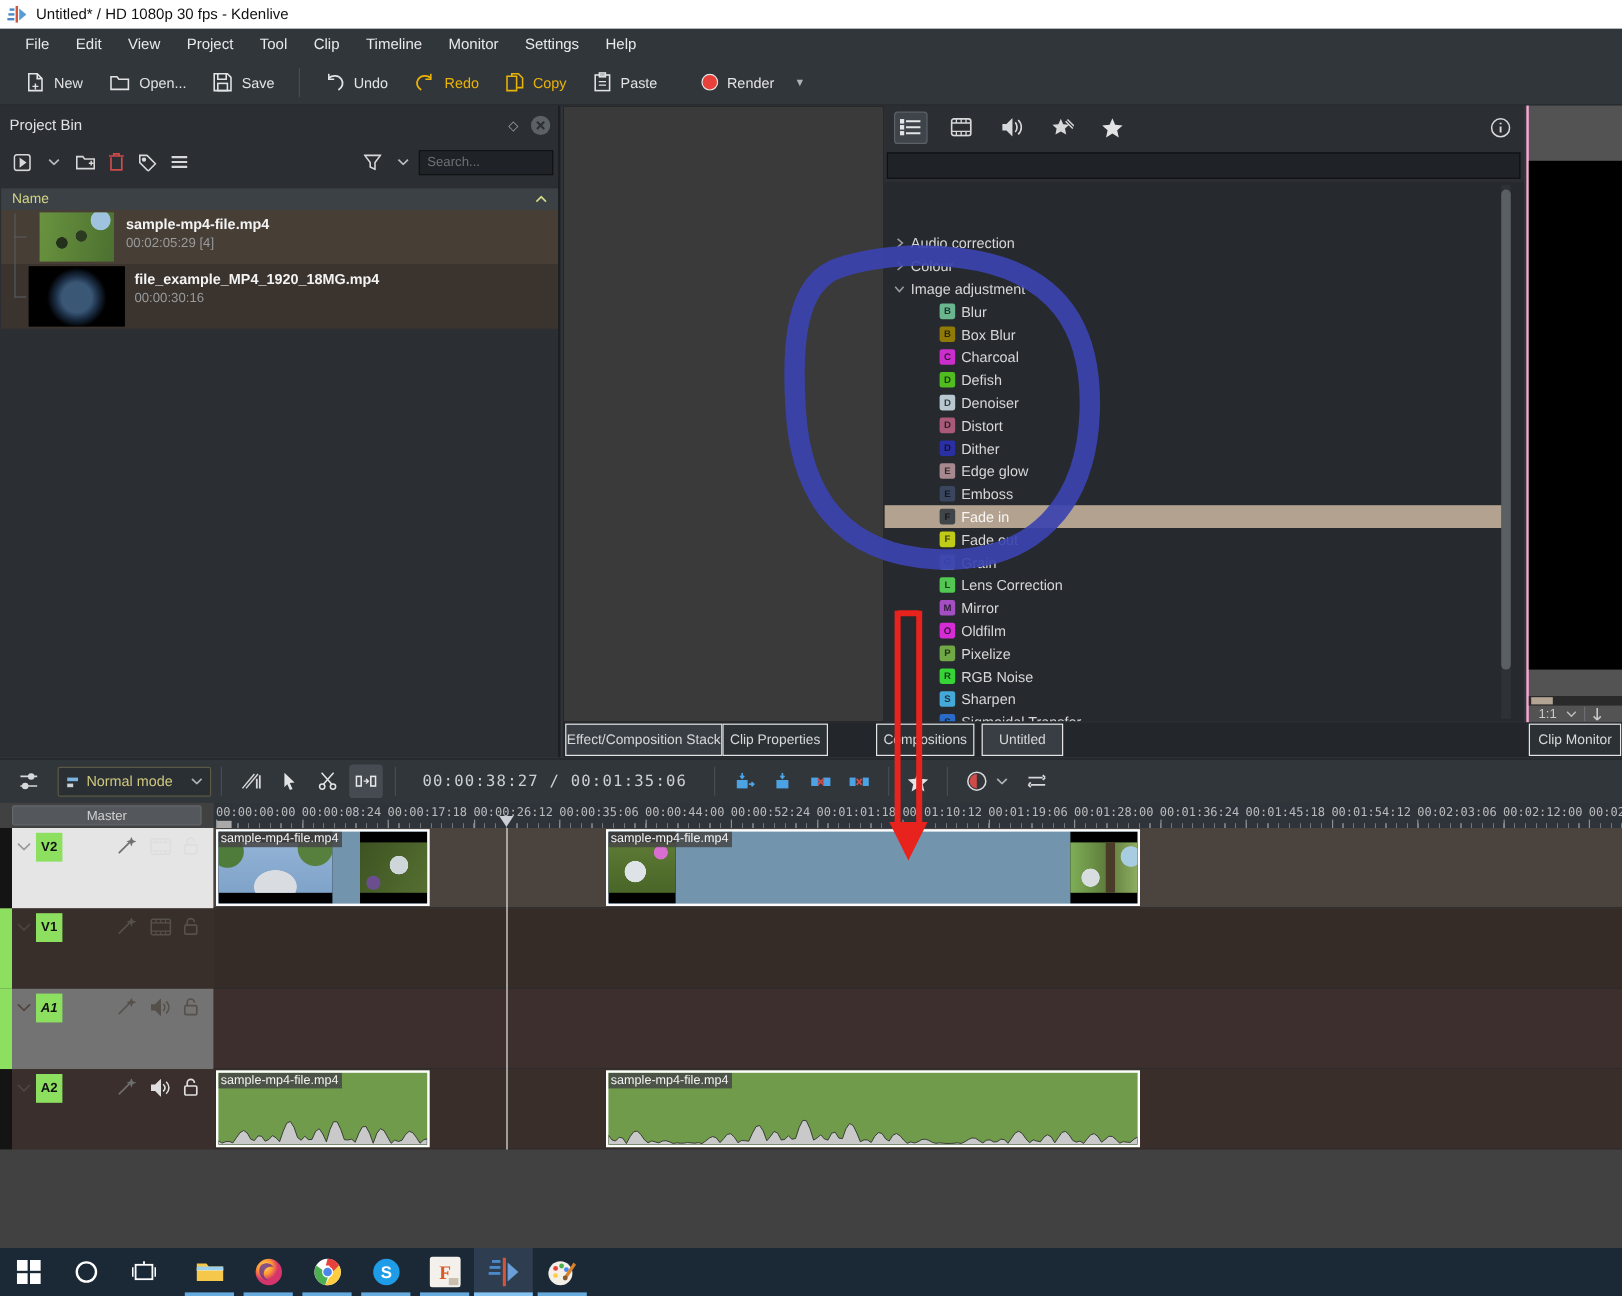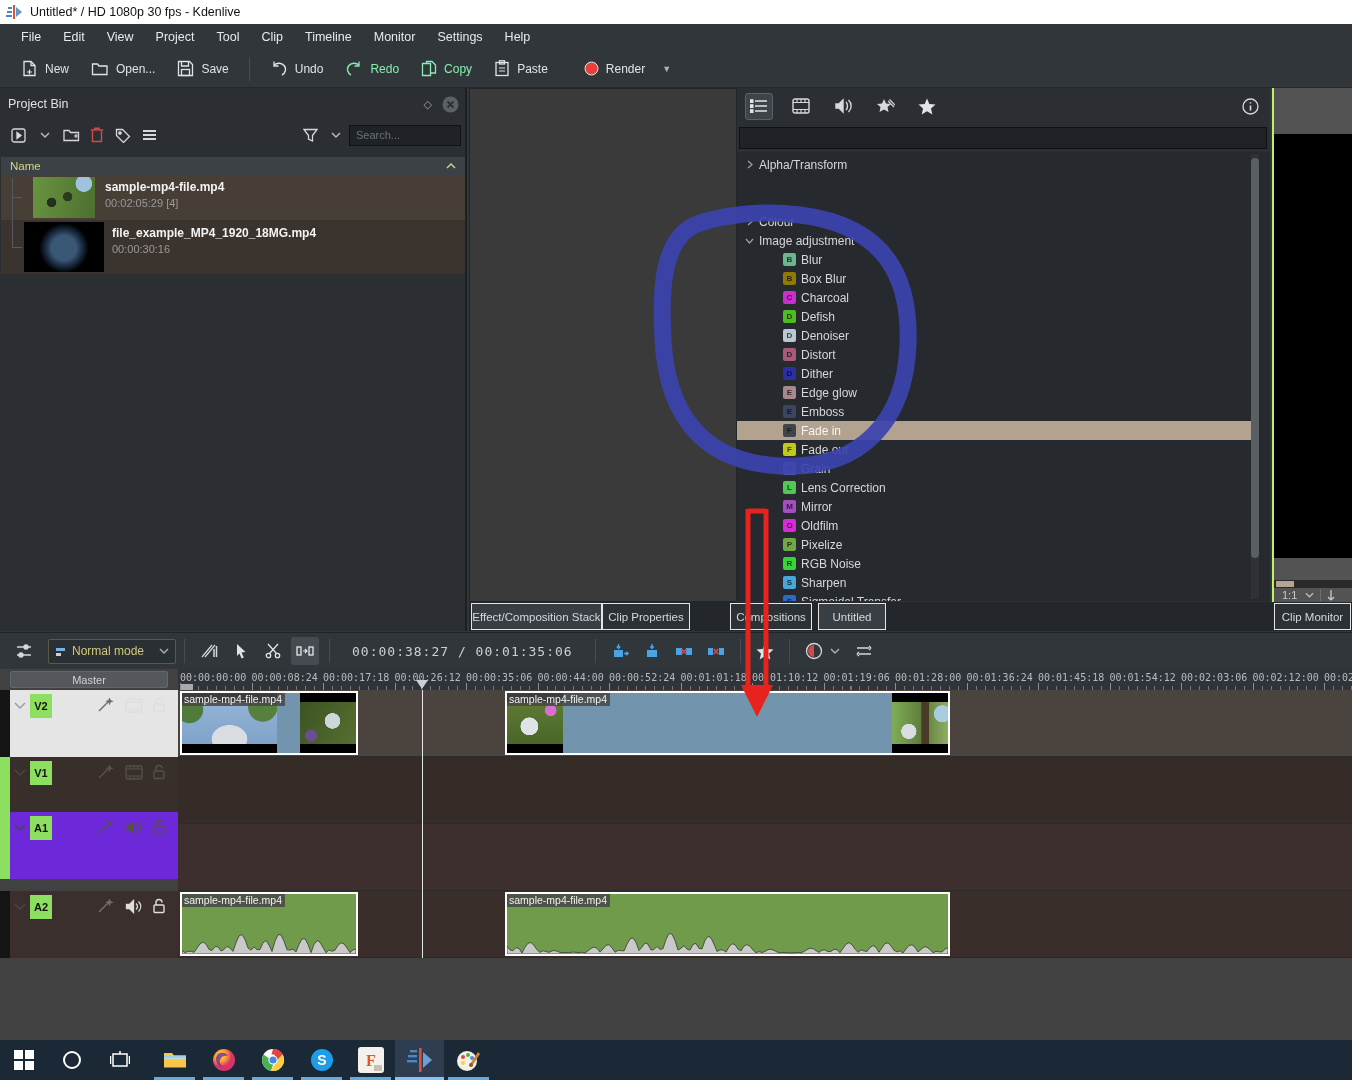--- a/index.html
+++ b/index.html
@@ -11,21 +11,21 @@
   
   .titlebar{left:0;top:0;width:1352px;height:24px;background:#ffffff;color:#111;
             display:flex;align-items:center;gap:8px;padding-left:6px;box-sizing:border-box;font-size:12.5px;}
   
   .menubar{left:0;top:24px;width:1352px;height:26px;background:#31363b;display:flex;align-items:center;padding-left:10px;box-sizing:border-box;}
   .menu-item{padding:0 11px;font-size:12.5px;color:#e8e9ea;line-height:26px;}
   
   .toolbar{left:0;top:50px;width:1352px;height:38px;background:#31363b;border-bottom:1px solid #24282c;
            display:flex;align-items:center;padding-left:10px;box-sizing:border-box;}
   .tbtn{display:flex;align-items:center;gap:7px;padding:0 11px;height:30px;color:#e2e3e4;font-size:12px;}
-  .tbtn.dis{color:#86efac;}
+  .tbtn.dis{color:#eab308;}
   .tbtn svg{stroke:currentColor;}
   .tsep{width:1px;height:24px;background:#474c51;margin:0 9px;}
   .chev{font-size:9px;color:#aeb2b6;}
 
   
   .bin{left:0;top:88px;width:467px;height:543px;background:#2b2f33;border-right:2px solid #1d2023;box-sizing:border-box;}
   .bin-title{left:0;top:90px;width:467px;height:28px;display:flex;align-items:center;padding:0 8px;box-sizing:border-box;font-size:12.5px;color:#dfe0e1;}
   .bin-tools{left:0;top:120px;width:467px;height:30px;display:flex;align-items:center;}
   .ibtn{width:26px;height:24px;display:flex;align-items:center;justify-content:center;}
   .bin-search{width:112px;height:21px;background:#1f2327;border:1px solid #101214;color:#9aa0a5;font-size:11px;
@@ -61,21 +61,21 @@
   .fx-row.sel{background:#b2a28f;color:#f7f6f4;}
   .fx-exp{position:absolute;left:8px;top:5px;}
   .fx-cat-label{position:absolute;left:22px;}
   .fx-chip{position:absolute;left:46px;top:3px;width:13px;height:13px;border-radius:2px;
            display:flex;align-items:center;justify-content:center;font-size:8px;font-weight:bold;color:rgba(10,10,10,.75);}
   .fx-item-label{position:absolute;left:64px;}
   .fx-scroll{position:absolute;left:514px;top:2px;width:8px;height:445px;background:#2e3236;}
   .fx-thumb{position:absolute;left:0;top:4px;width:8px;height:400px;background:#5a5f64;border-radius:4px;}
 
   
-  .mstrip{left:1272px;top:88px;width:80px;height:514px;background:#535353;border-left:2px solid #bef264;box-sizing:border-box;}
+  .mstrip{left:1272px;top:88px;width:80px;height:514px;background:#535353;border-left:2px solid #f9a8d4;box-sizing:border-box;}
   .mstrip .black{position:absolute;left:0;top:46px;width:80px;height:424px;background:#000;}
   .mstrip .zbar{position:absolute;left:0;top:492px;width:80px;height:8px;background:#2a2a2a;}
   .mstrip .zchip{position:absolute;left:2px;top:493px;width:18px;height:6px;background:#b3a494;}
   .mstrip .ctrl{position:absolute;left:0;top:500px;width:80px;height:14px;display:flex;align-items:center;font-size:11px;color:#c8c9ca;}
 
   
   .tabrow{left:469px;top:602px;width:883px;height:29px;background:#23272b;}
   .tab{position:absolute;top:1px;height:27px;border:1px solid #e5e5e5;box-sizing:border-box;display:flex;align-items:center;justify-content:center;
        font-size:11.5px;color:#d7d8d9;background:#2c3136;}
   .tab.act{background:#383e44;}
@@ -374,25 +374,25 @@
             <circle cx="8.5" cy="8.5" r="7.5"></circle>
             <path d="M8.5 7.5 v5 M8.5 4.2 v1.4" stroke-width="1.6"></path>
           </svg>
         </span>
     </div>
     <div class="fx-search"></div>
     <div class="fx-tree" id="fx-tree">
       <div class="fx-scroll">
           <div class="fx-thumb"></div>
         </div>
-    <div class="fx-row" style="top: 3px;">
+        <div class="fx-row" style="top: 41px;">
           <svg class="fx-exp" width="9" height="9" viewBox="0 0 9 9" fill="none" stroke="#9a9ea2" stroke-width="1.3">
             <path d="M3 1 L7 4.5 L3 8"></path>
           </svg>
-          <span class="fx-cat-label">Alpha/Transform</span>
+          <span class="fx-cat-label">Audio correction</span>
         </div>
         <div class="fx-row" style="top: 60px;">
           <svg class="fx-exp" width="9" height="9" viewBox="0 0 9 9" fill="none" stroke="#9a9ea2" stroke-width="1.3">
             <path d="M3 1 L7 4.5 L3 8"></path>
           </svg>
           <span class="fx-cat-label">Colour</span>
         </div>
         <div class="fx-row" style="top: 79px;">
           <svg class="fx-exp" width="9" height="9" viewBox="0 0 9 9" fill="none" stroke="#9a9ea2" stroke-width="1.3">
             <path d="M1 3 L4.5 7 L8 3"></path>
@@ -688,21 +688,21 @@
               <path d="M1 4 h16 M1 11 h16 M5 1 v3 M9 1 v3 M13 1 v3 M5 11 v3 M9 11 v3 M13 11 v3" stroke-width="1"></path>
             </svg>
           </span>
       <span style="position:absolute;left:152px;top:7px;">
             <svg width="14" height="16" viewBox="0 0 14 16" fill="none" stroke="#55504a" stroke-width="1.4">
               <rect x="2" y="7" width="10" height="7.5" rx="1"></rect>
               <path d="M4 7 V4.5 a3 3 0 0 1 6 0"></path>
             </svg>
           </span>
         </div>
-        <div class="thead" style="top: 143px; height: 67px; background: #6d28d9;">
+        <div class="thead" style="top: 155px; height: 67px; background: #737373; font-style: italic;">
           <div class="tstrip" style="background:#8de05f"></div>
       <span style="position:absolute;left:14px;top:12px;">
             <svg width="12" height="7" viewBox="0 0 12 7" fill="none" stroke="#4f453f" stroke-width="1.4">
               <path d="M1 1 L6 6 L11 1"></path>
             </svg>
           </span>
       <span class="tchip">A1</span>
       <span style="position:absolute;left:97px;top:8px;">
             <svg width="17" height="15" viewBox="0 0 17 15" stroke="#55504a" stroke-width="1.4" fill="none">
               <path d="M2 13 L11 4"></path>

